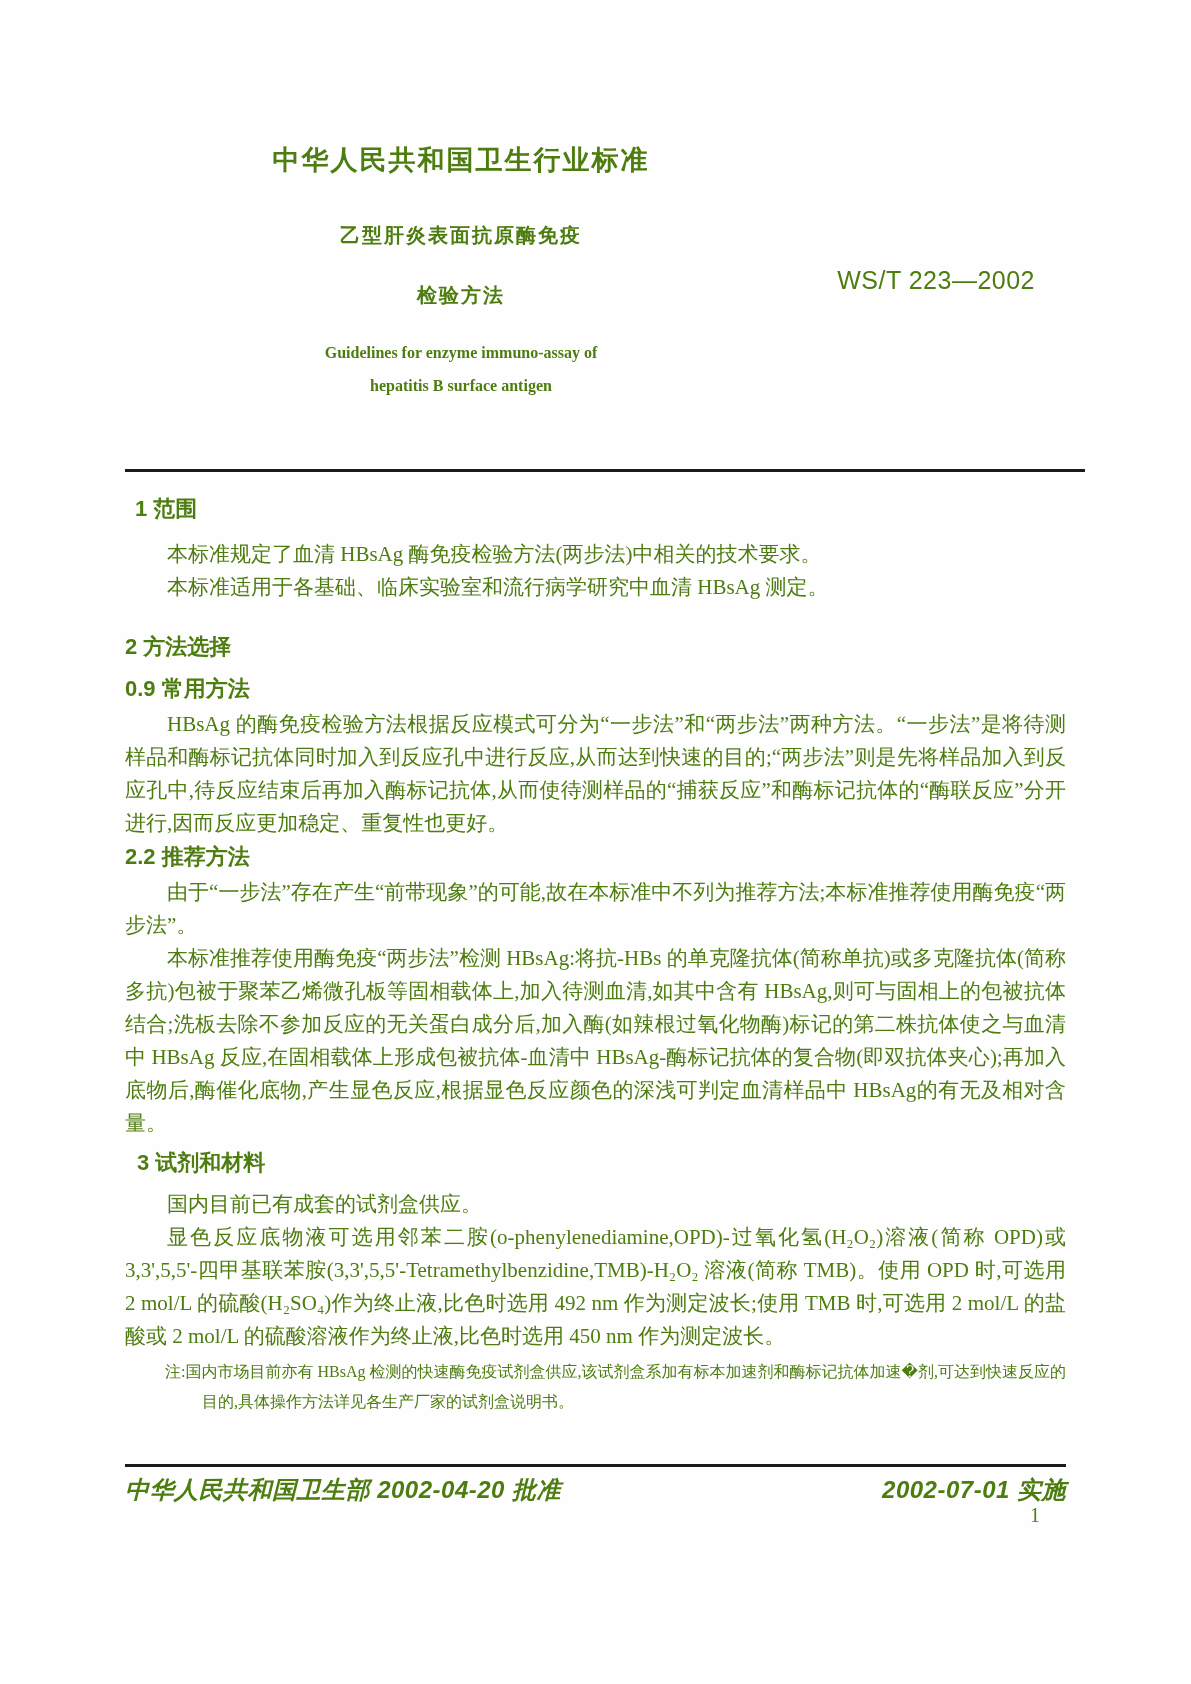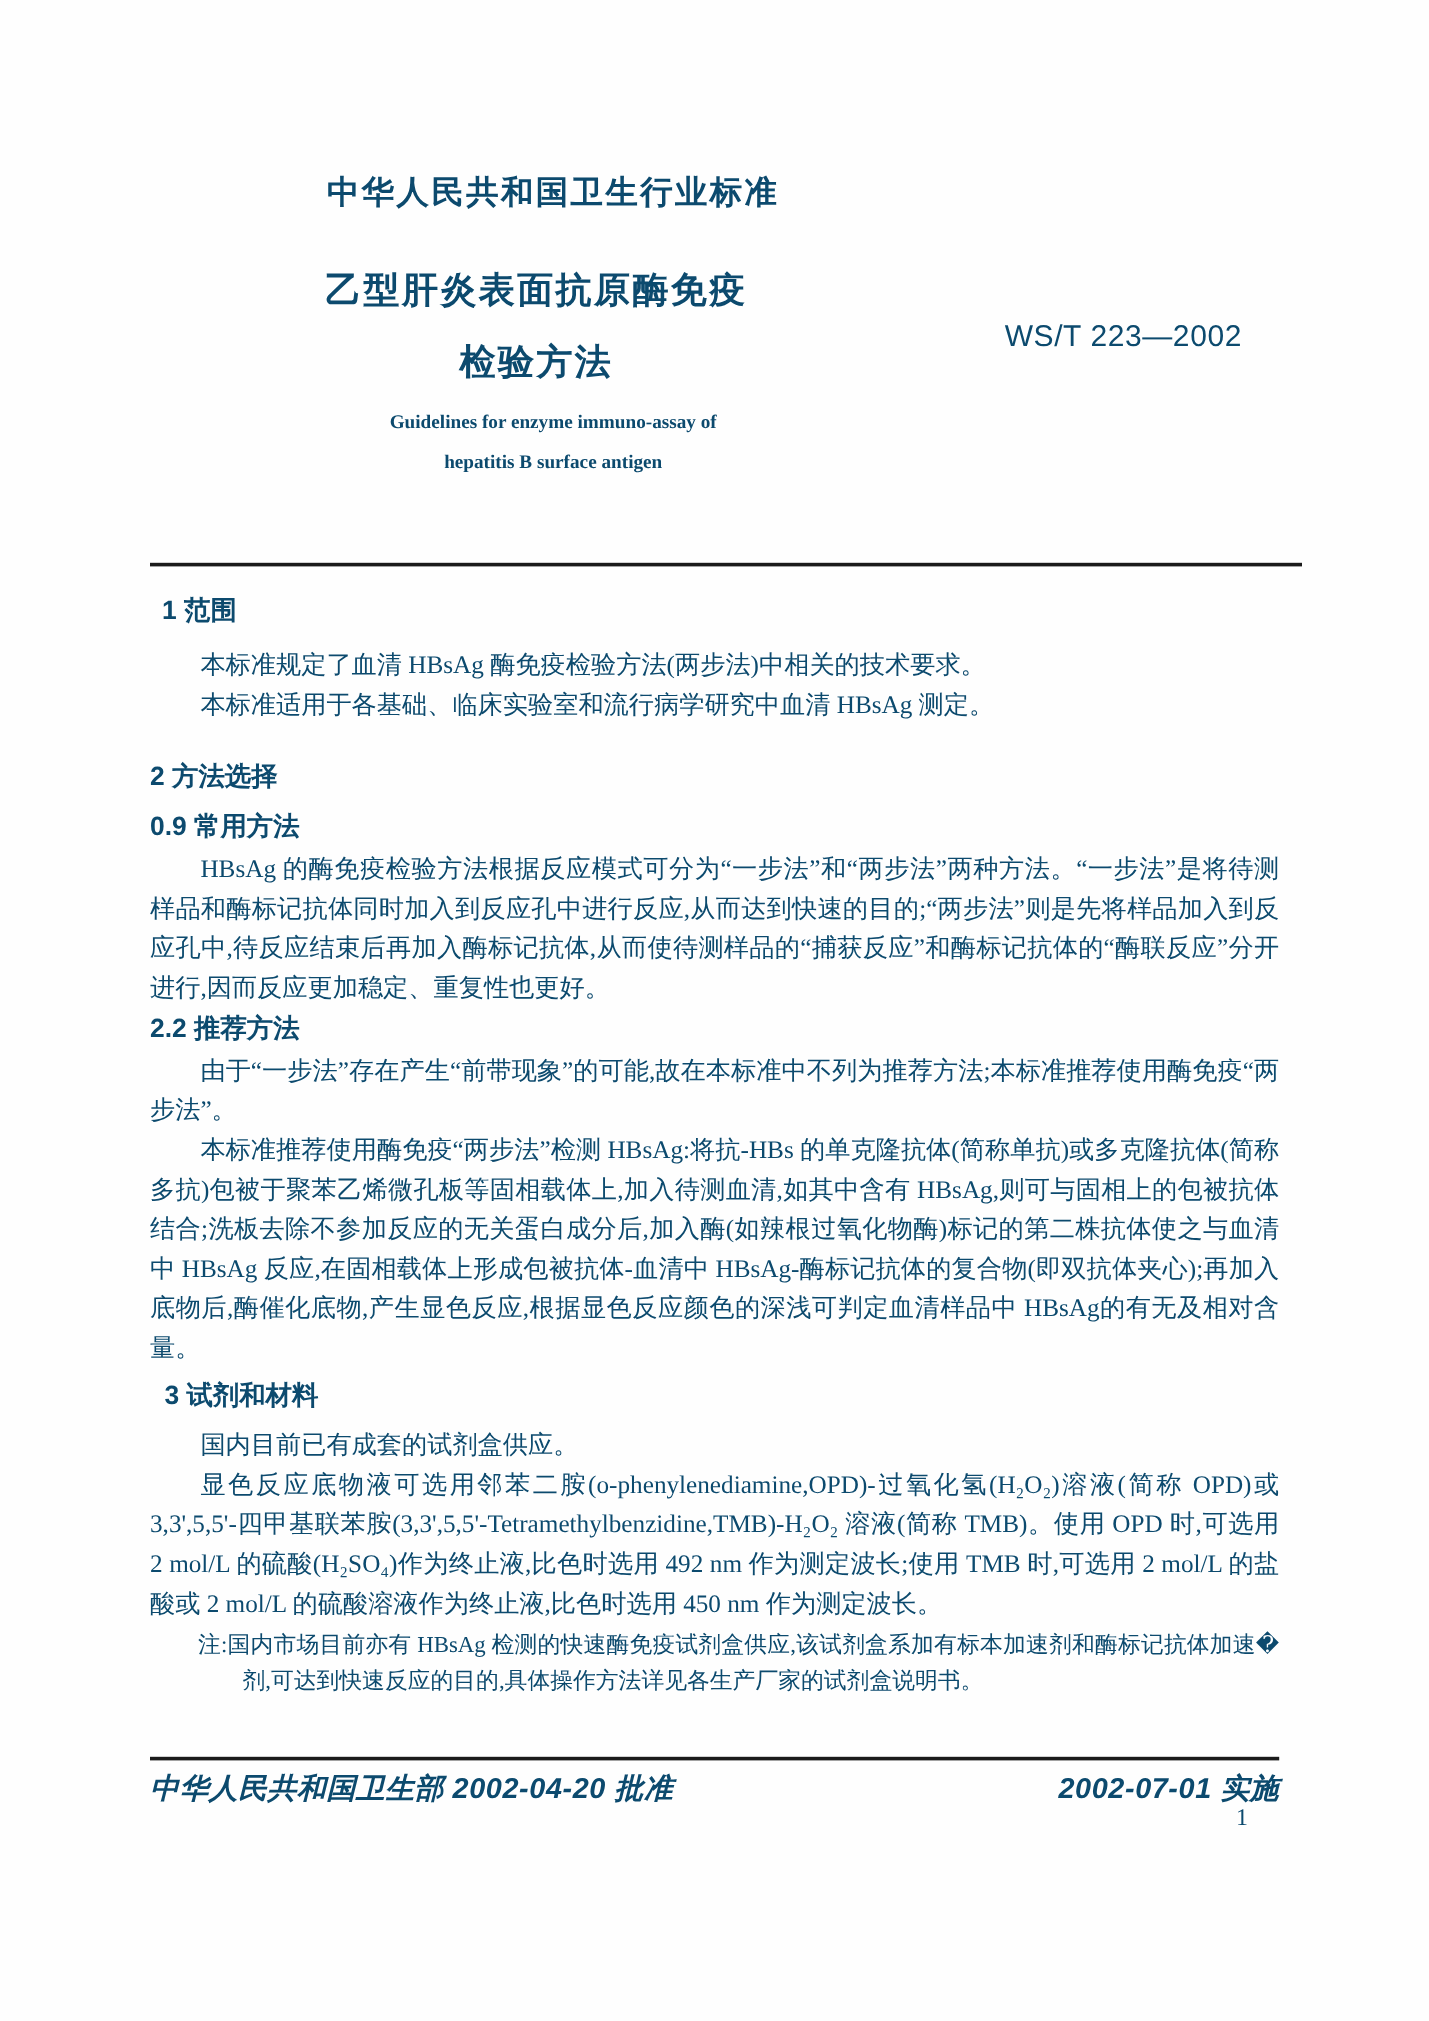--- a/index.html
+++ b/index.html
@@ -1,36 +1,36 @@
 <!DOCTYPE html>
 <html lang="zh"><head>
 <meta charset="utf-8">
 <style>
   html,body{margin:0;padding:0;background:#ffffff;}
   .page{
     position:relative;
     width:1191px;height:1684px;
     margin:0 auto;
     background:#fefefe;
-    color:#0c4a6e;
+    color:#4d7c0f;
     font-family:"Liberation Serif","DejaVu Serif",serif;
     overflow:hidden;
   }
   
   .std-label{
     position:absolute;top:142px;left:125px;width:672px;
     text-align:center;
     font-family:"Liberation Sans","DejaVu Sans",sans-serif;
     font-weight:bold;font-size:27px;letter-spacing:2px;
   }
   .title-zh{
-    position:absolute;left:111px;width:672px;
+    position:absolute;left:125px;width:672px;
     text-align:center;
     font-family:"Liberation Sans","DejaVu Sans",sans-serif;
-    font-weight:bold;font-size:30px;letter-spacing:2px;
+    font-weight:bold;font-size:20px;letter-spacing:2px;
   }
   .title-zh.l1{top:222px;}
   .title-zh.l2{top:282px;}
   .std-number{
     position:absolute;top:266px;right:156px;
     font-family:"Liberation Sans","DejaVu Sans",sans-serif;
     font-weight:normal;font-size:25px;letter-spacing:0.5px;
     white-space:nowrap;
   }
   .title-en{
@@ -54,21 +54,21 @@
     margin:0;text-align:left;
   }
   .sec.h1{margin:4px 10px 14px;}
   .sec.h2{margin:28px 0 12px;}
   .sec.h3a{margin:12px 0 4px;}
   .sec.h3b{margin:2px 0 4px;}
   .sec.h3c{margin:2px 0 0;}
   .sec.h4{margin:8px 12px 10px;}
   .para{margin:0;text-indent:2em;}
   .note{
-    font-size:19px;line-height:30px;
+    font-size:16px;line-height:30px;
     margin:4px 0 0;
     padding-left:77px;text-indent:-37px;
   }
   
   .footer-row{
     position:absolute;top:1474px;left:125px;right:125px;
     display:flex;justify-content:space-between;align-items:baseline;
     font-family:"Liberation Sans","DejaVu Sans",sans-serif;
     font-weight:bold;font-size:24px;letter-spacing:0.5px;font-style:italic;
   }

